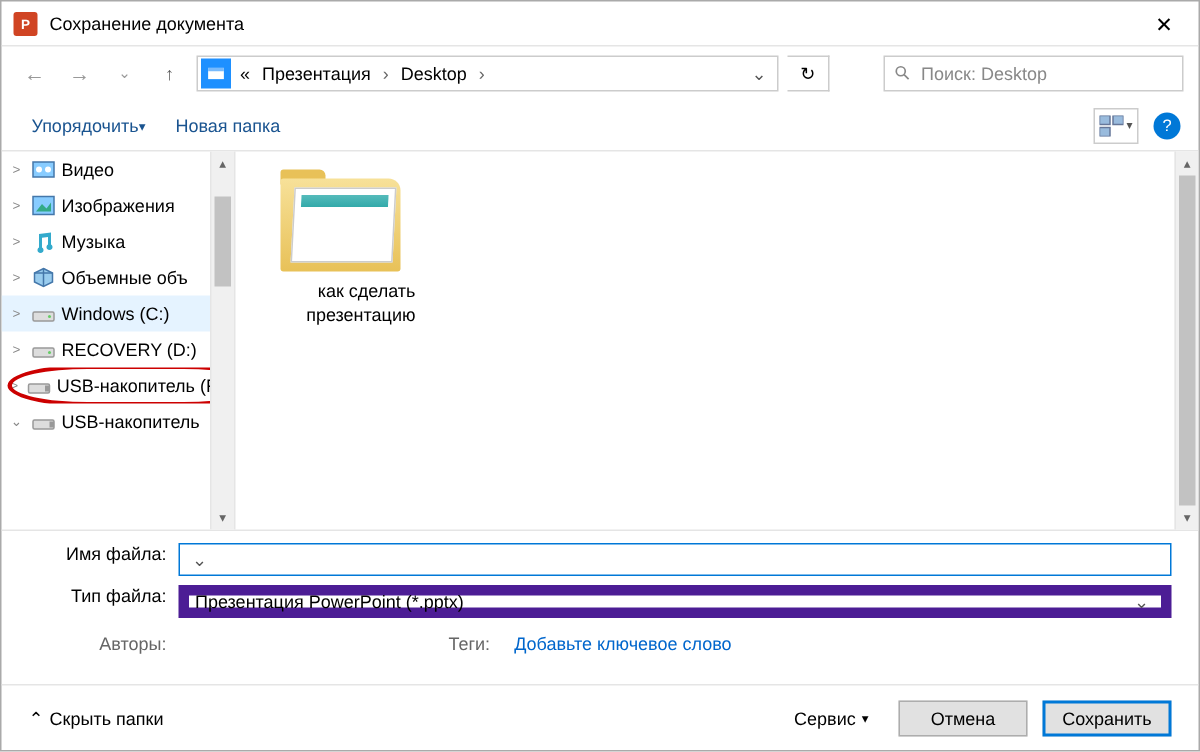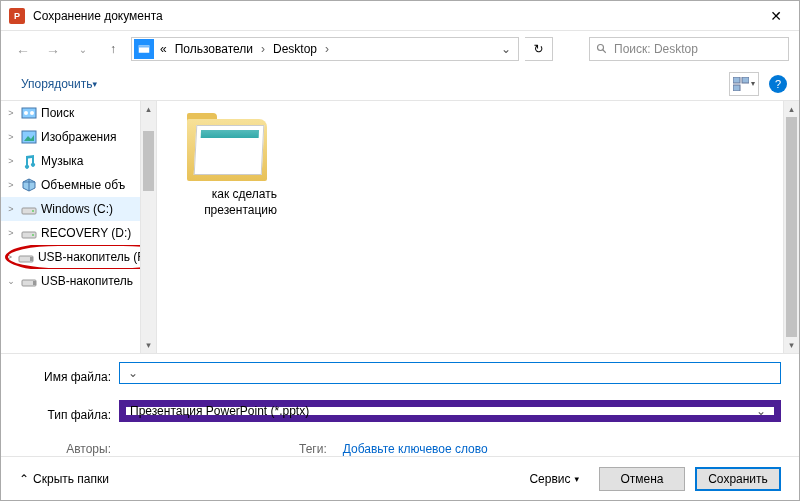--- a/index.html
+++ b/index.html
@@ -42,21 +42,21 @@
 .file-item { width: 100px; text-align: right; }
 .folder-icon { width: 80px; height: 70px; margin: 0 auto; position: relative; }
 .folder-back { position: absolute; inset: 0; background: linear-gradient(#f7e199, #e8c158); border-radius: 2px 8px 2px 2px; top: 8px; }
 .folder-tab { position: absolute; left: 0; top: 2px; width: 30px; height: 10px; background: #e8c158; border-radius: 2px 4px 0 0; }
 .folder-front { position: absolute; left: 8px; top: 14px; right: 4px; bottom: 6px; background: #fff; border: 1px solid #ccc; transform: skewX(-3deg); }
 .folder-front::before { content: ""; position: absolute; left: 4px; right: 4px; top: 4px; height: 8px; background: linear-gradient(#5bb, #3aa); }
 .file-label { margin-top: 6px; font-size: 12px; color: #000; line-height: 1.3; }
 .content .scrolltrack { position: absolute; right: 0; top: 0; bottom: 0; }
 .content .scrolltrack .thumb { top: 16px; bottom: 16px; height: auto; }
 .form-area { padding: 8px 18px 4px 18px; border-top: 1px solid #e5e5e5; }
-.form-row { display: flex; align-items: flex-end; margin-bottom: 16px; }
+.form-row { display: flex; align-items: flex-start; margin-bottom: 6px; }
 .form-label { width: 100px; text-align: right; padding-right: 8px; font-size: 12px; color: #000; }
 .form-input { flex: 1; height: 22px; border: 7px solid #4c1d95; display: flex; align-items: center; padding: 0 4px; font-size: 12px; position: relative; }
 .form-input.filename { border: 1px solid #0078d7; }
 .form-input.filename .value { background: #0078d7; color: #fff; padding: 1px 2px; flex: 1; }
 .form-input .drop { width: 18px; text-align: center; color: #555; }
 .meta-row { display: flex; padding: 4px 0 0 0; font-size: 12px; color: #666; }
 .meta-label { width: 100px; text-align: right; padding-right: 8px; }
 .meta-value { color: #888; }
 .meta-link { color: #0066cc; margin-left: 50px; }
 .footer { position: absolute; left: 0; right: 0; bottom: 0; height: 44px; border-top: 1px solid #e5e5e5; display: flex; align-items: center; padding: 0 18px; gap: 10px; }
@@ -83,21 +83,21 @@
   <div class="nav-up">↑</div>
   <div class="addressbar">
     <div class="addr-icon">
       <svg viewBox="0 0 16 16">
           <rect x="1" y="3" width="14" height="10" fill="#fff"></rect>
           <rect x="1" y="3" width="14" height="3" fill="#78bafc"></rect>
         </svg>
     </div>
     <span class="addr-seg">«</span>
     <span class="addr-seg">
-        <span>Пользователи</span>
+        <span>Презентация</span>
       </span>
     <span class="addr-sep">›</span>
     <span class="addr-seg">
         <span>Desktop</span>
       </span>
     <span class="addr-sep">›</span>
     <div style="flex:1"></div>
     <div class="addr-dropdown">⌄</div>
   </div>
   <div class="refresh">↻</div>
@@ -108,20 +108,23 @@
       </svg>
     <span>Поиск: Desktop</span>
   </div>
 </div>
 
 <div class="toolbar">
   <div class="tb-btn">
       <span>Упорядочить</span>
       <span style="font-size:9px">▾</span>
     </div>
+  <div class="tb-btn">
+      <span>Новая папка</span>
+    </div>
   <div class="tb-spacer"></div>
   <div class="tb-icon view">
     <svg width="16" height="14" viewBox="0 0 16 14">
         <rect x="0" y="0" width="7" height="6" fill="#9bd" stroke="#679"></rect>
         <rect x="9" y="0" width="7" height="6" fill="#9bd" stroke="#679"></rect>
         <rect x="0" y="8" width="7" height="6" fill="#9bd" stroke="#679"></rect>
       </svg>
     <span style="font-size:8px;margin-left:2px">▾</span>
   </div>
   <div class="help-icon">?</div>
@@ -132,21 +135,21 @@
     <ul id="tree">
         <li>
           <span class="tree-chev">&gt;</span>
           <span class="tree-icon">
             <svg width="16" height="16">
               <rect x="1" y="3" width="14" height="10" fill="#8cf" stroke="#47a"></rect>
               <circle cx="5" cy="8" r="2" fill="#fff"></circle>
               <circle cx="11" cy="8" r="2" fill="#fff"></circle>
             </svg>
           </span>
-          <span>Поиск</span>
+          <span>Видео</span>
         </li>
         <li>
           <span class="tree-chev">&gt;</span>
           <span class="tree-icon">
             <svg width="16" height="16">
               <rect x="1" y="2" width="14" height="12" fill="#8cf" stroke="#47a"></rect>
               <polygon points="3,12 7,7 10,10 13,6 13,12" fill="#3a8"></polygon>
             </svg>
           </span>
           <span>Изображения</span>

